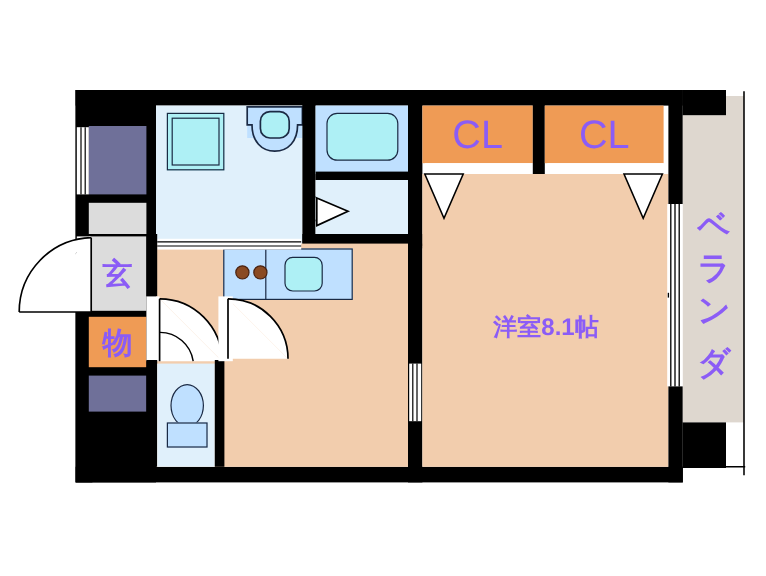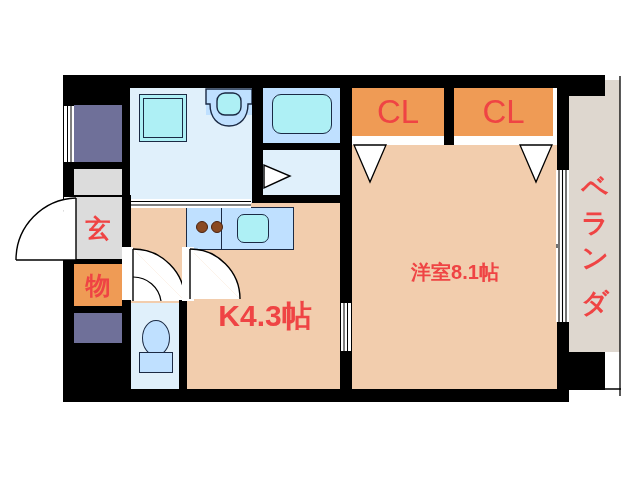--- a/index.html
+++ b/index.html
@@ -17,21 +17,21 @@
   .ps-fill{background:#6f7099;}
   .veranda-fill{background:#ded7cf;}
   .white{background:#ffffff;}
 
   .fixture{background:#aef0f5;border:1.5px solid #1b2a44;}
   .fixture-pale{background:#bfe0ff;border:1.5px solid #1b2a44;}
   .fixture-basin{background:#aef0f5;border:1.5px solid #1b2a44;border-radius:9px;}
 
   
   .lbl{display:flex;align-items:center;justify-content:center;
-       color:#ef4444;font-weight:700;letter-spacing:0px;}
+       color:#8b5cf6;font-weight:700;letter-spacing:0px;}
   .lbl-cl{font-size:33px;font-weight:400;font-family:"Liberation Sans",sans-serif;}
   .lbl-room{font-size:20px;}
   .lbl-k{font-size:30px;}
   .lbl-kanji{font-size:25px;}
   .lbl-veranda{font-size:27px;writing-mode:vertical-rl;text-orientation:upright;
        letter-spacing:6px;line-height:1;}
 
   svg{display:block;overflow:visible;}
 </style>
 </head>
@@ -97,21 +97,20 @@
   <div class="abs wall" style="left:252px;top:195px;width:100px;height:12px;"></div>
 
   <div class="abs room-floor" style="left:130px;top:203px;width:210px;height:186px;"></div>
 
   <div class="abs fixture-pale" style="left:186px;top:207px;width:108px;height:43px;border:1.3px solid #1b2a44;"></div>
   <div class="abs" style="left:221px;top:207px;width:1.3px;height:43px;background:#1b2a44;"></div>
   <div class="abs" style="left:196px;top:221px;width:12px;height:12px;border-radius:50%;background:#8a4a22;border:1px solid #4a2210;"></div>
   <div class="abs" style="left:211px;top:221px;width:12px;height:12px;border-radius:50%;background:#8a4a22;border:1px solid #4a2210;"></div>
   <div class="abs fixture" style="left:237px;top:214px;width:32px;height:29px;border-radius:7px;"></div>
 
-  <div class="abs lbl lbl-k" style="left:190px;top:295px;width:150px;height:42px;">K4.3帖</div>
 
   <div class="abs white" style="left:131px;top:199px;width:120px;height:9px;"></div>
   <svg class="abs" style="left:131px;top:199px;width:120px;height:9px;">
     <line x1="0" y1="2.5" x2="120" y2="2.5" stroke="#000" stroke-width="1"></line>
     <line x1="0" y1="6" x2="120" y2="6" stroke="#000" stroke-width="1"></line>
   </svg>
 
   <div class="abs wall" style="left:122px;top:195px;width:9px;height:52px;"></div>
 
   <div class="abs white" style="left:122px;top:247px;width:11px;height:54px;"></div>

